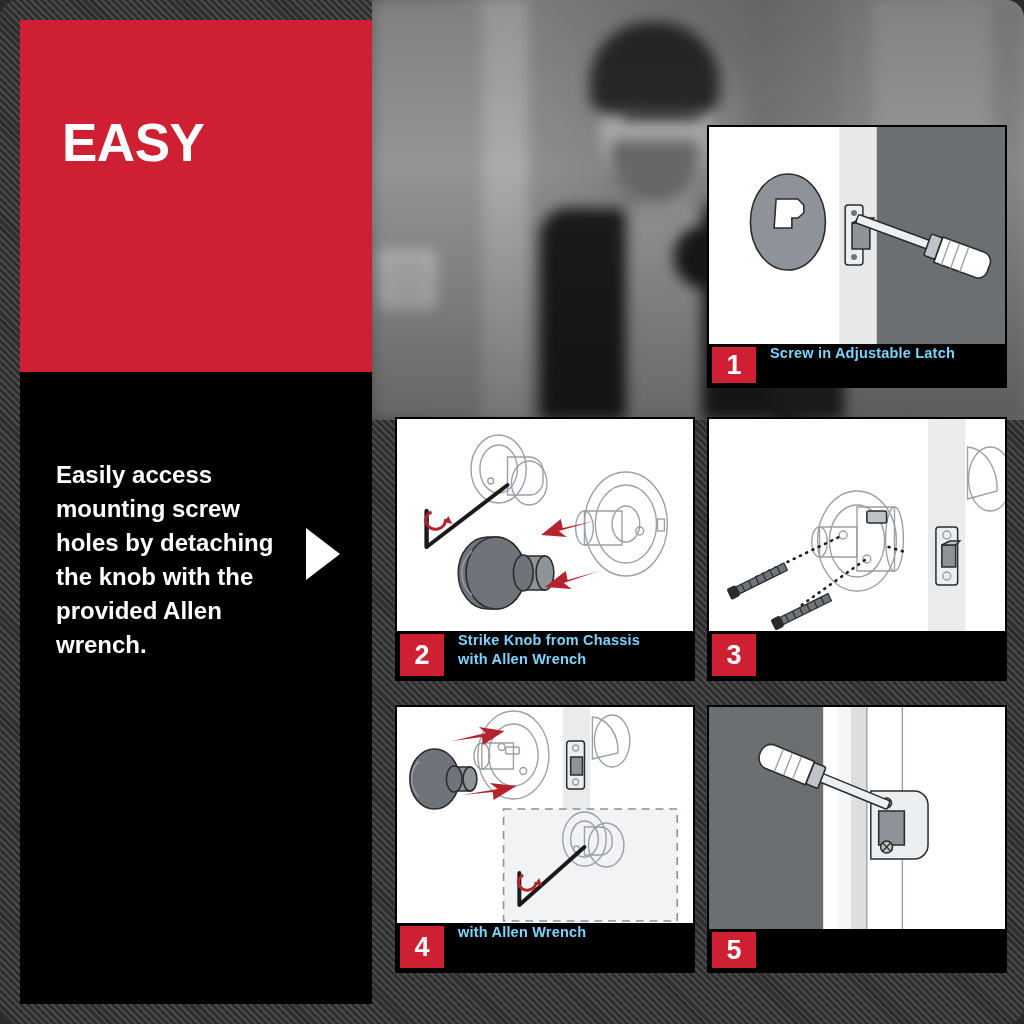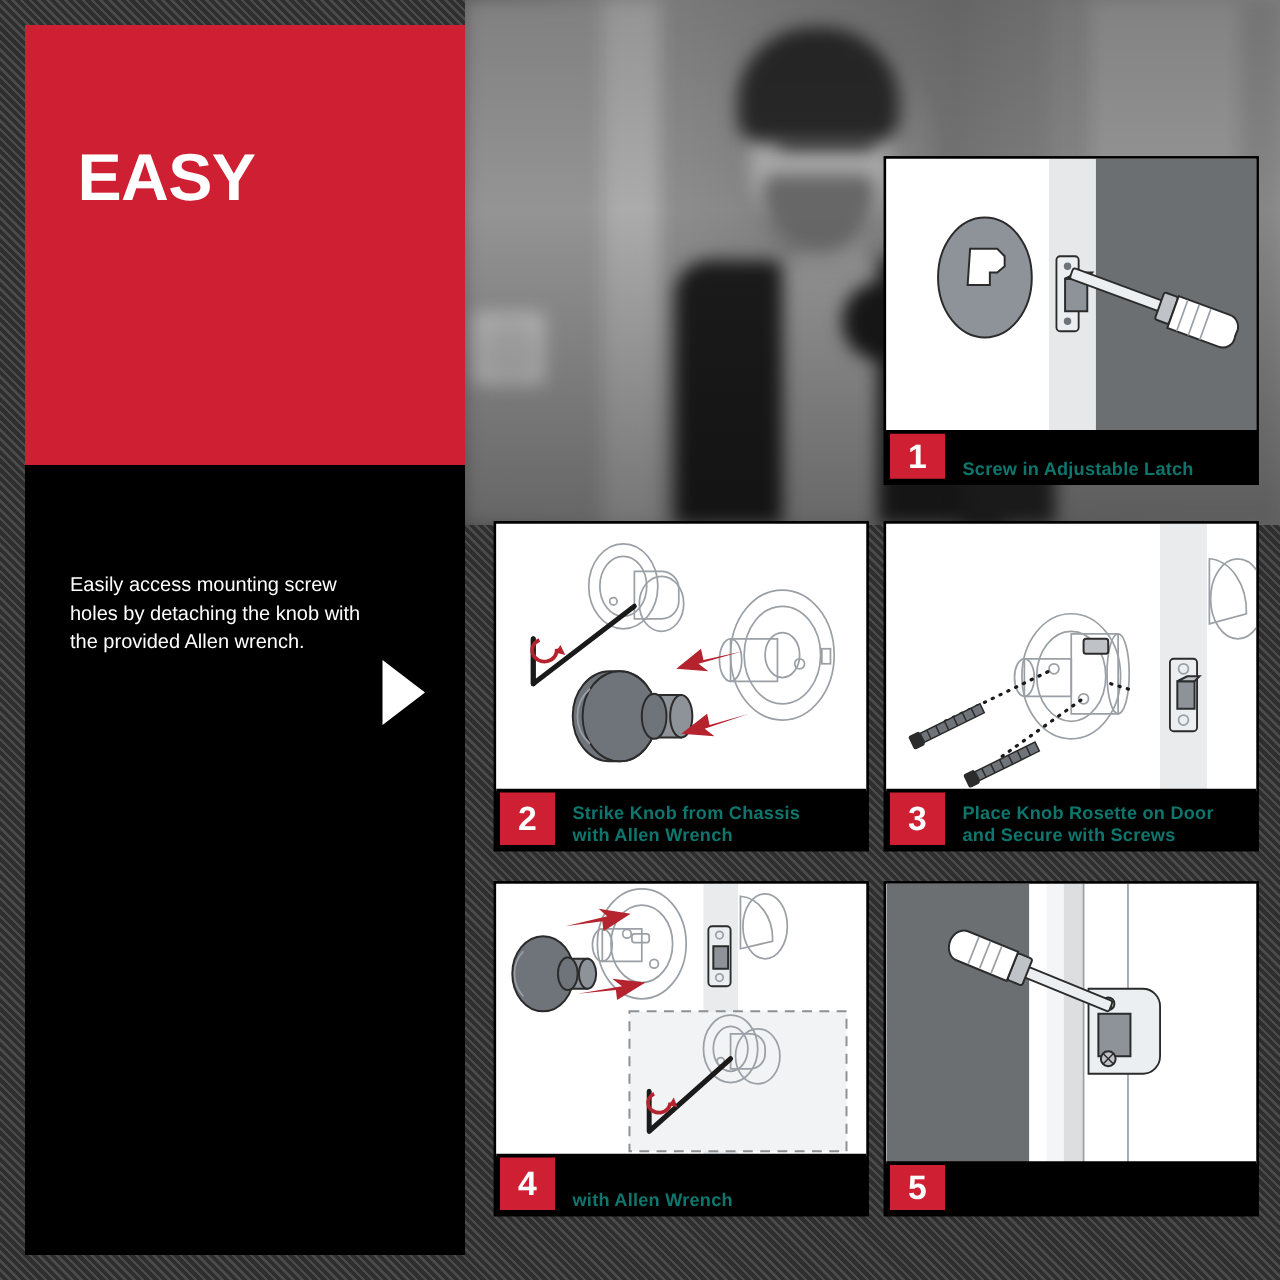--- a/index.html
+++ b/index.html
@@ -1,21 +1,21 @@
 <!DOCTYPE html>
 <html><head>
 <meta charset="utf-8">
 <style>
   html,body{margin:0;padding:0;}
   body{
     width:1024px;height:1024px;overflow:hidden;
     font-family:"Liberation Sans", sans-serif;
     background:#2a2a2a;
   }
-  #stage{position:relative;width:1024px;height:1024px;overflow:hidden;}
+  #stage{position:relative;width:1024px;height:1024px;overflow:hidden;border-radius:18px;}
 
   
   .bg-stripes{
     position:absolute;inset:0;
     background-color:#3a3a3a;
     background-image:repeating-linear-gradient(45deg,
         #4a4a4a 0px,#4a4a4a 2px,
         #2e2e2e 2px,#2e2e2e 5px);
   }
   
@@ -56,21 +56,21 @@
     color:#ffffff;font-weight:bold;font-size:53px;line-height:.96;
     letter-spacing:-0.5px;
   }
   .headline span{display:block;}
   .black-block{
     position:absolute;left:20px;top:372px;width:352px;height:632px;
     background:#000000;
   }
   .body-copy{
     position:absolute;left:56px;top:458px;width:240px;
-    color:#ffffff;font-size:16px;line-height:1.42;font-weight:400;
+    color:#ffffff;font-size:24px;line-height:1.42;font-weight:700;
   }
   .arrow{
     position:absolute;left:306px;top:528px;width:0;height:0;
     border-top:26px solid transparent;border-bottom:26px solid transparent;
     border-left:34px solid #ffffff;
   }
 
   
   .panel{position:absolute;background:#000;border:2px solid #000;box-sizing:border-box;}
   .panel .art{position:absolute;left:0;top:0;right:0;background:#ffffff;overflow:hidden;}
@@ -78,22 +78,22 @@
     position:absolute;left:0;right:0;bottom:0;height:42px;background:#000;
     display:flex;align-items:stretch;
   }
   .cap.tall{height:48px;}
   .num{
     width:44px;flex:0 0 44px;background:#ce2032;color:#fff;
     font-weight:bold;font-size:27px;display:flex;align-items:center;justify-content:center;
     margin:3px 0 3px 3px;
   }
   .cap-text{
-    flex:1;display:flex;flex-direction:column;justify-content:flex-end;
-    padding-left:14px;color:#0f766e;font-weight:bold;font-size:14.5px;line-height:1.28;
+    flex:1;display:flex;flex-direction:column;justify-content:flex-start;
+    padding-left:14px;color:#7dd3fc;font-weight:bold;font-size:14.5px;line-height:1.28;
     letter-spacing:.2px;
   }
 
   
   #p1{left:707px;top:125px;width:300px;height:263px;}
   #p1 .art{height:217px;}
   #p2{left:395px;top:417px;width:300px;height:264px;}
   #p2 .art{height:214px;}
   #p3{left:707px;top:417px;width:300px;height:264px;}
   #p3 .art{height:214px;}
@@ -261,24 +261,20 @@
 
         <rect x="230" y="108" width="22" height="58" rx="3" class="fillpale"></rect>
         <circle cx="241" cy="116" r="4" class="ln-l"></circle>
         <circle cx="241" cy="157" r="4" class="ln-l"></circle>
         <path d="M236 126 h14 v22 h-14 z" class="fillmid"></path>
         <path d="M236 126 l8 -4 h10 l-4 4 z" class="fillgrey"></path>
       </svg>
     </div>
     <div class="cap tall">
       <div class="num">3</div>
-      <div class="cap-text">
-        <div>Place Knob Rosette on Door</div>
-        <div>and Secure with Screws</div>
-      </div>
     </div>
   </div>
 
   <div class="panel" id="p4">
     <div class="art">
       <svg viewBox="0 0 300 218" preserveAspectRatio="none">
         <rect x="0" y="0" width="300" height="218" fill="#ffffff"></rect>
         <rect x="168" y="0" width="28" height="218" fill="#e9ebed"></rect>
         <rect x="196" y="0" width="104" height="218" fill="#ffffff"></rect>
 

